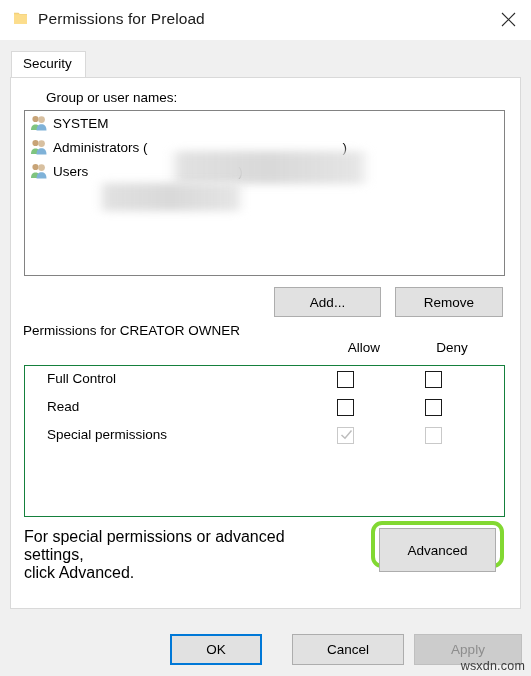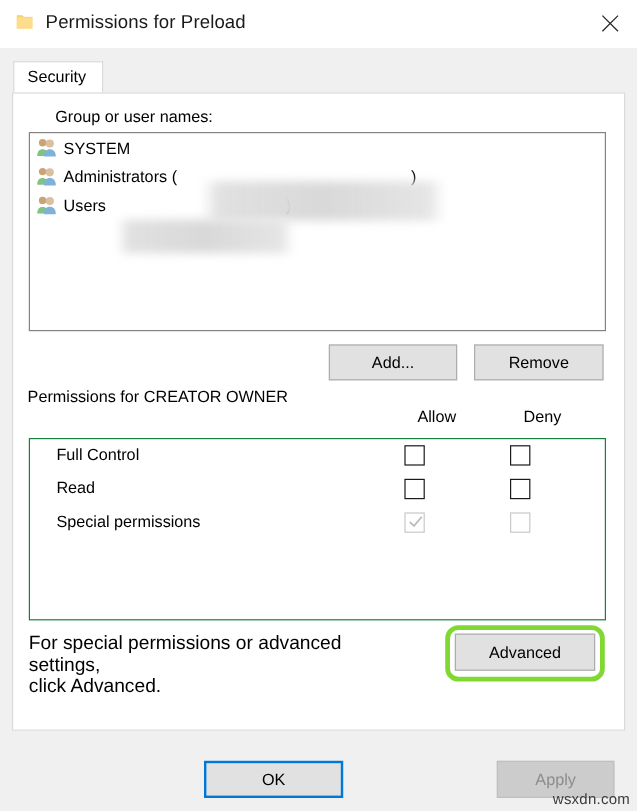--- a/index.html
+++ b/index.html
@@ -181,24 +181,24 @@
     padding: 0;
   }
   .btn.disabled { color: #8d8d8d; background: #cccccc; border-color: #bfbfbf; }
   .btn.default {
     border: 2px solid #0078d7;
     background: #e1e1e1;
   }
 
   #btn-add    { left: 274px; top: 287px; width: 107px; height: 30px; }
   #btn-remove { left: 395px; top: 287px; width: 108px; height: 30px; }
-  #btn-advanced { left: 379px; top: 528px; width: 117px; height: 31px; }
-  #btn-ok     { left: 170px; top: 634px; width: 116px; height: 31px; }
+  #btn-advanced { left: 379px; top: 528px; width: 117px; height: 44px; }
+  #btn-ok     { left: 170px; top: 634px; width: 92px; height: 31px; }
   #btn-cancel { left: 292px; top: 634px; width: 112px; height: 31px; }
-  #btn-apply  { left: 414px; top: 634px; width: 98px; height: 31px; }
+  #btn-apply  { left: 414px; top: 634px; width: 108px; height: 31px; }
 
   
   .green-ring {
     position: absolute;
     left: 371px; top: 521px;
     width: 133px; height: 47px;
     border: 4px solid #82d832;
     border-radius: 11px;
     box-sizing: border-box;
     pointer-events: none;
@@ -425,17 +425,18 @@
   <div class="note">
     <div>For special permissions or advanced settings,</div>
     <div>click Advanced.</div>
   </div>
 
   <div class="green-ring"></div>
   <button class="btn" id="btn-advanced">Advanced</button>
 
   <div class="bottombar"></div>
   <button class="btn default" id="btn-ok">OK</button>
+  <button class="btn" id="btn-cancel">Cancel</button>
   <button class="btn disabled" id="btn-apply">Apply</button>
 
   <div class="site-watermark">wsxdn.com</div>
 
 </div>
 
 </body></html>

